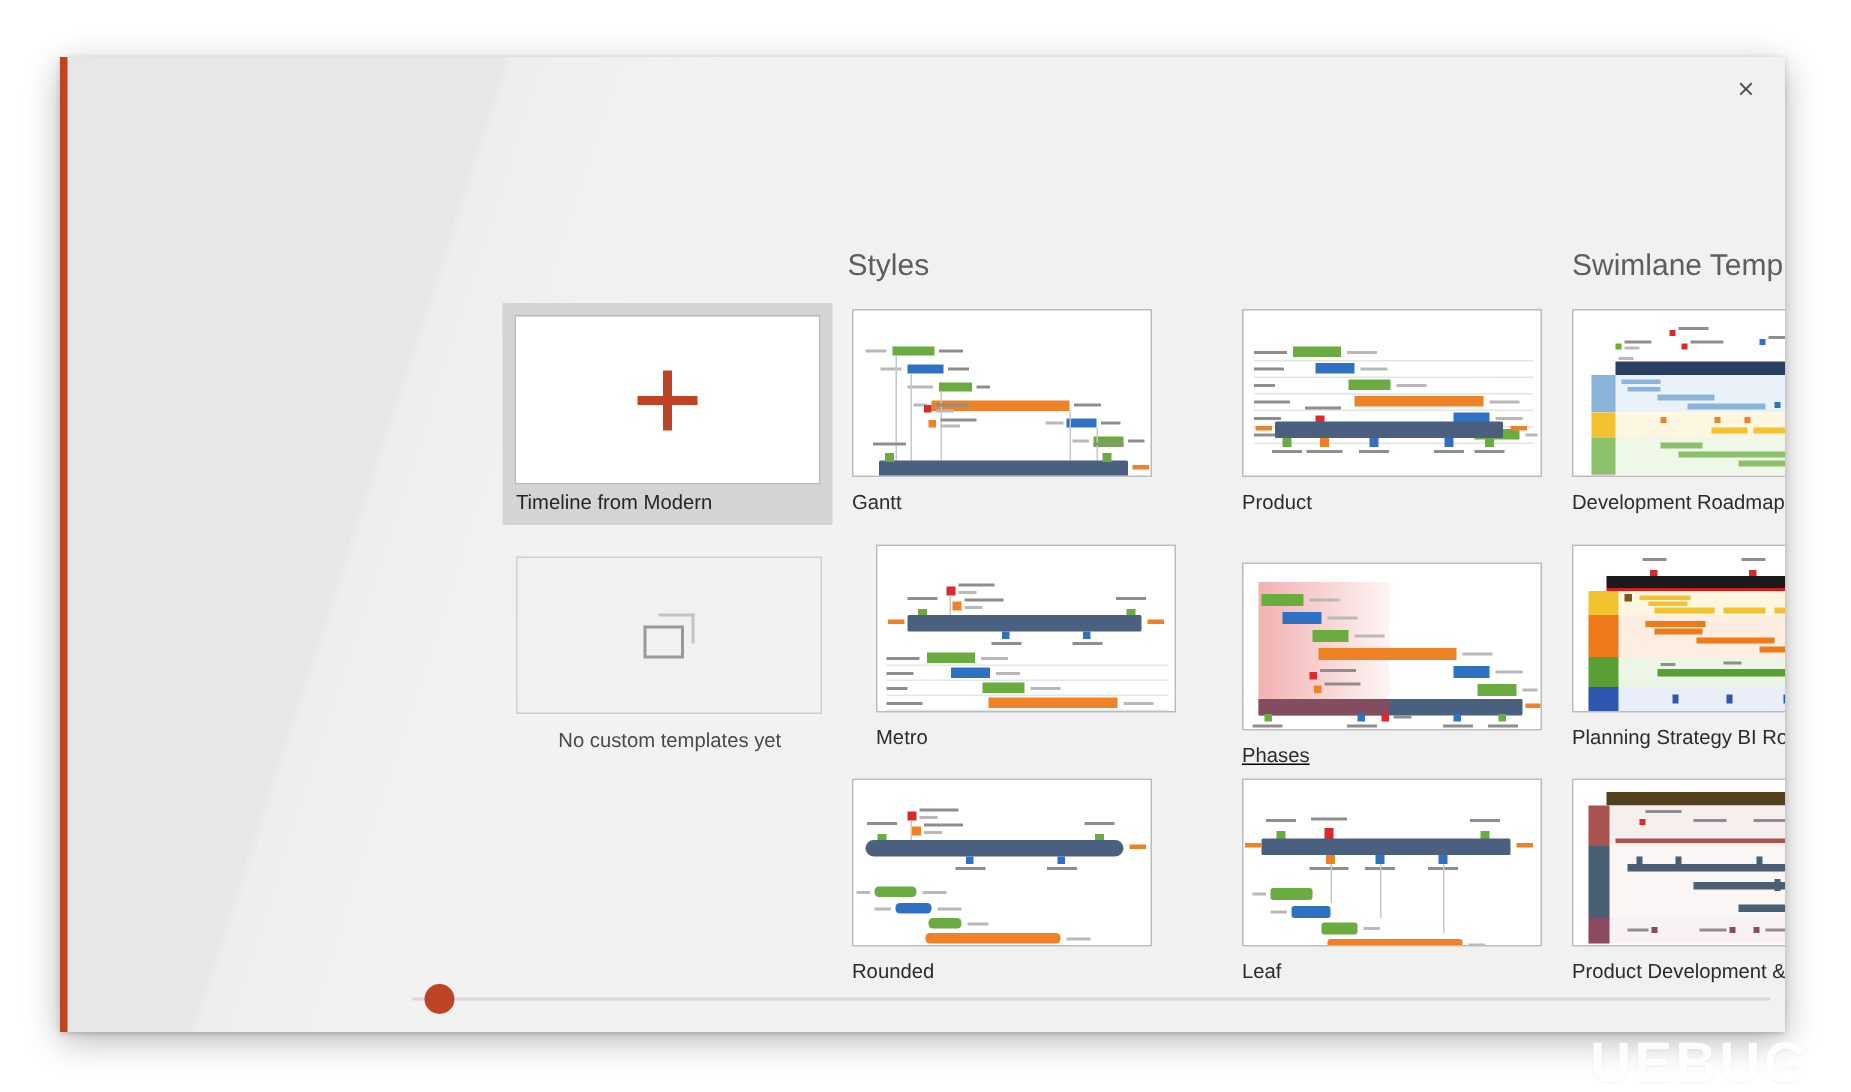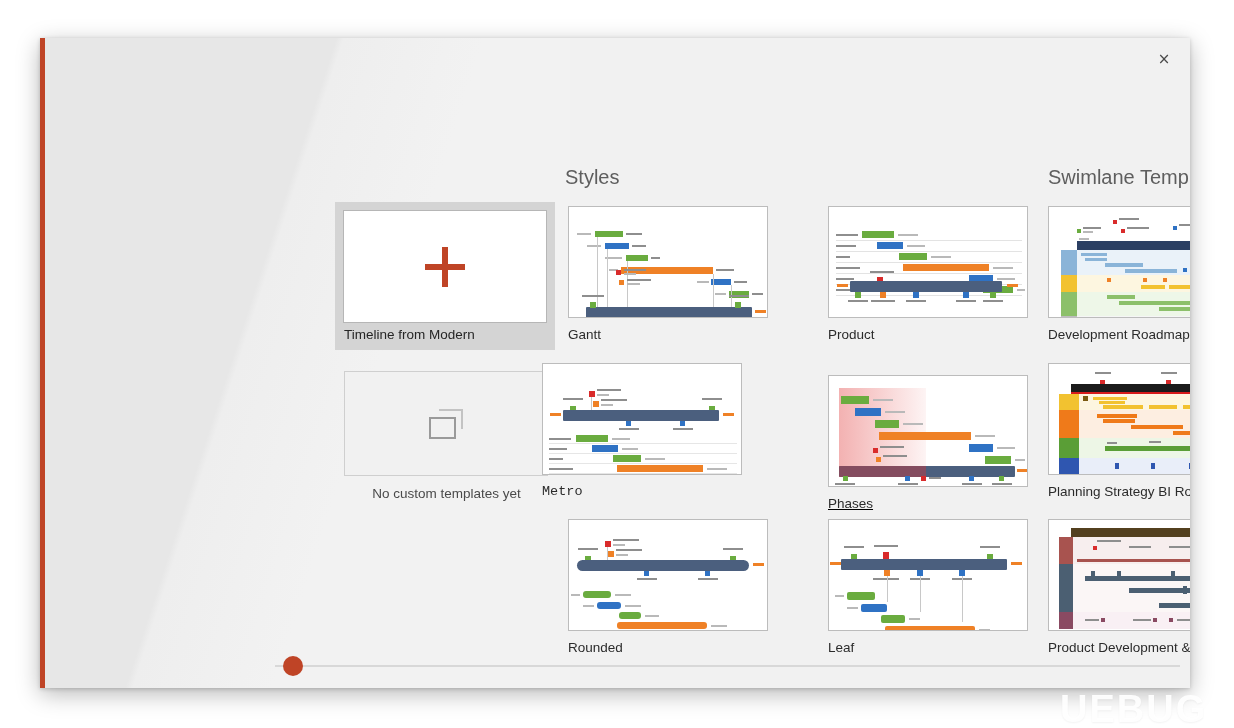--- a/index.html
+++ b/index.html
@@ -289,21 +289,21 @@
         <div class="txt d" style="left:77px;top:93px;width:20px;"></div>
         <div class="mk-b" style="left:134px;top:85px;width:6px;height:6px;"></div>
         <div class="txt d" style="left:127px;top:93px;width:20px;"></div>
         <div class="mk-g" style="left:161px;top:85px;width:6px;height:6px;"></div>
         <div class="txt d" style="left:154px;top:93px;width:20px;"></div>
       </div>
     </div>
     <div class="label">Product</div>
   </div>
 
-  <div class="thumb-card styles" style="left:502px;top:325px;font-family:Liberation Mono, monospace;">
+  <div class="thumb-card styles" style="left:544px;top:325px;">
     <div class="frame">
       <div class="mini">
         <div class="mk-r" style="left:46px;top:27px;width:6px;height:6px;"></div>
         <div class="txt d" style="left:54px;top:25px;width:24px;"></div>
         <div class="txt" style="left:54px;top:30px;width:12px;"></div>
         <div class="mk-o" style="left:50px;top:37px;width:6px;height:6px;"></div>
         <div class="txt d" style="left:58px;top:35px;width:26px;"></div>
         <div class="txt" style="left:58px;top:40px;width:12px;"></div>
         <div class="lead" style="left:48px;top:33px;height:22px;"></div>
         <div class="mk-g" style="left:27px;top:42px;width:6px;height:6px;"></div>

